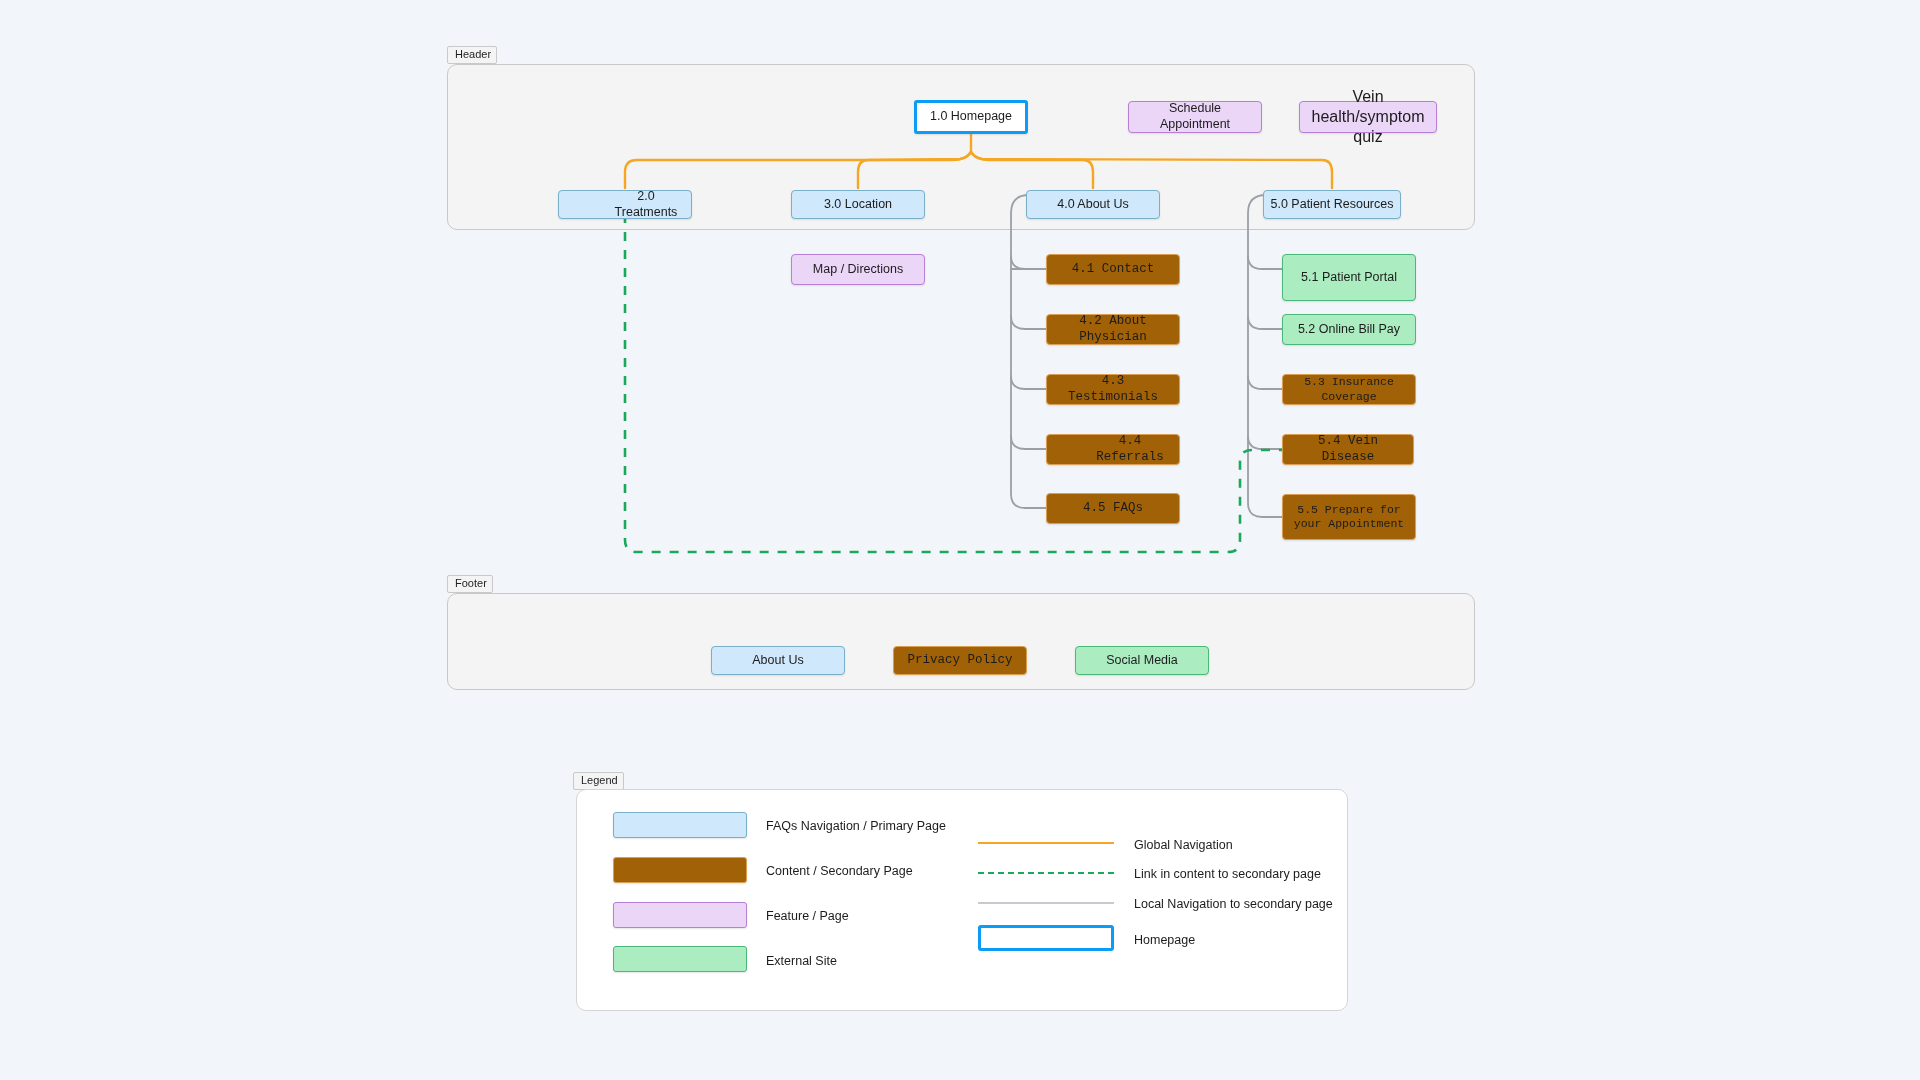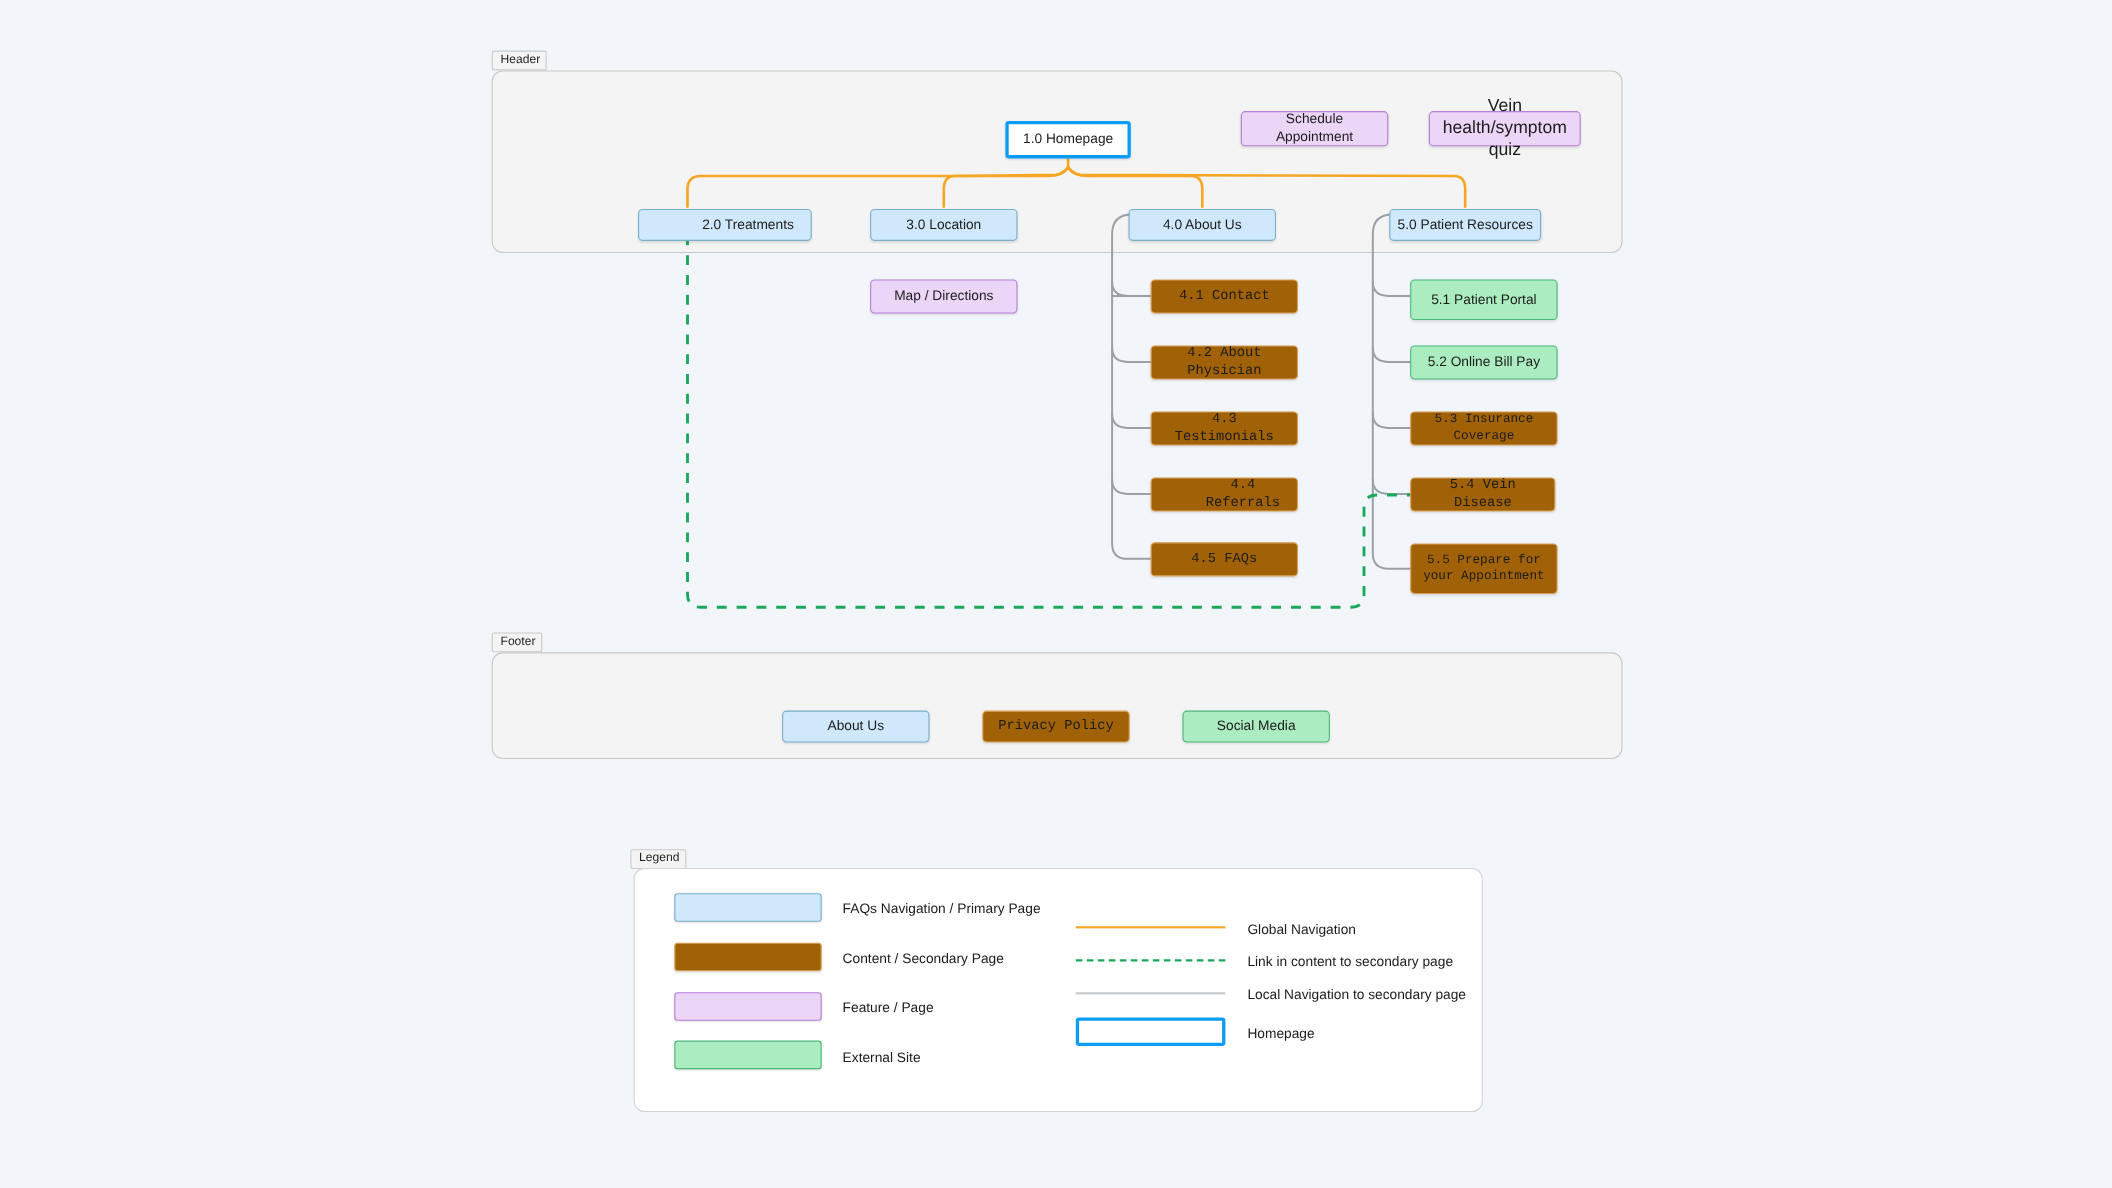--- a/index.html
+++ b/index.html
@@ -120,43 +120,43 @@
     </g>
 
     <g fill="none" stroke="#1aa85a" stroke-width="2.6" stroke-linecap="butt" stroke-dasharray="9 9">
       <path d="M 625 196 L 625 540 Q 625 552 637 552 L 1228 552 Q 1240 552 1240 540 L 1240 462 Q 1240 450 1252 450 L 1284 450"></path>
     </g>
   </svg>
 
   <div class="section-tag" style="left:447px; top:46px;">Header</div>
   <div class="section" style="left:447px; top:64px; width:1028px; height:166px;"></div>
 
-  <div class="node n-home" style="left:914px; top:110px; width:114px; height:34px;">1.0 Homepage</div>
+  <div class="node n-home" style="left:914px; top:100px; width:114px; height:34px;">1.0 Homepage</div>
 
   <div class="node n-purple" style="left:1128px; top:101px; width:134px; height:32px;">Schedule Appointment</div>
 
   <div class="node n-purple" style="left:1299px; top:101px; width:138px; height:32px; font-size:16px;">Vein health/symptom quiz</div>
 
-  <div class="node n-blue" style="left:580px; top:190px; width:158px; height:29px;padding-left:48px;">2.0 Treatments</div>
+  <div class="node n-blue" style="left:558px; top:190px; width:134px; height:29px;padding-left:48px;">2.0 Treatments</div>
 
   <div class="node n-blue" style="left:791px; top:190px; width:134px; height:29px;">3.0 Location</div>
 
   <div class="node n-blue" style="left:1026px; top:190px; width:134px; height:29px;">4.0 About Us</div>
 
   <div class="node n-blue" style="left:1263px; top:190px; width:138px; height:29px;">5.0 Patient Resources</div>
 
   <div class="node n-purple" style="left:791px; top:254px; width:134px; height:31px;">Map / Directions</div>
 
   <div class="node n-orange" style="left:1046px; top:254px; width:134px; height:31px;">4.1 Contact</div>
   <div class="node n-orange" style="left:1046px; top:314px; width:134px; height:31px;">4.2 About Physician</div>
   <div class="node n-orange" style="left:1046px; top:374px; width:134px; height:31px;">4.3 Testimonials</div>
   <div class="node n-orange" style="left:1046px; top:434px; width:134px; height:31px;padding-left:40px;">4.4 Referrals</div>
   <div class="node n-orange" style="left:1046px; top:493px; width:134px; height:31px;">4.5 FAQs</div>
 
-  <div class="node n-green" style="left:1282px; top:254px; width:134px; height:37px;">5.1 Patient Portal</div>
+  <div class="node n-green" style="left:1282px; top:254px; width:134px; height:47px;">5.1 Patient Portal</div>
   <div class="node n-green" style="left:1282px; top:314px; width:134px; height:31px;">5.2 Online Bill Pay</div>
   <div class="node n-orange" style="left:1282px; top:374px; width:134px; height:31px; font-size:11.5px;">5.3 Insurance Coverage</div>
   <div class="node n-orange" style="left:1282px; top:434px; width:132px; height:31px;">5.4 Vein Disease</div>
   <div class="node n-orange" style="left:1282px; top:494px; width:134px; height:46px; font-size:11.5px;">5.5 Prepare for your Appointment</div>
 
   <div class="section-tag" style="left:447px; top:575px;">Footer</div>
   <div class="section" style="left:447px; top:593px; width:1028px; height:97px;"></div>
 
   <div class="node n-blue" style="left:711px; top:646px; width:134px; height:29px;">About Us</div>
   <div class="node n-orange" style="left:893px; top:646px; width:134px; height:29px;">Privacy Policy</div>

